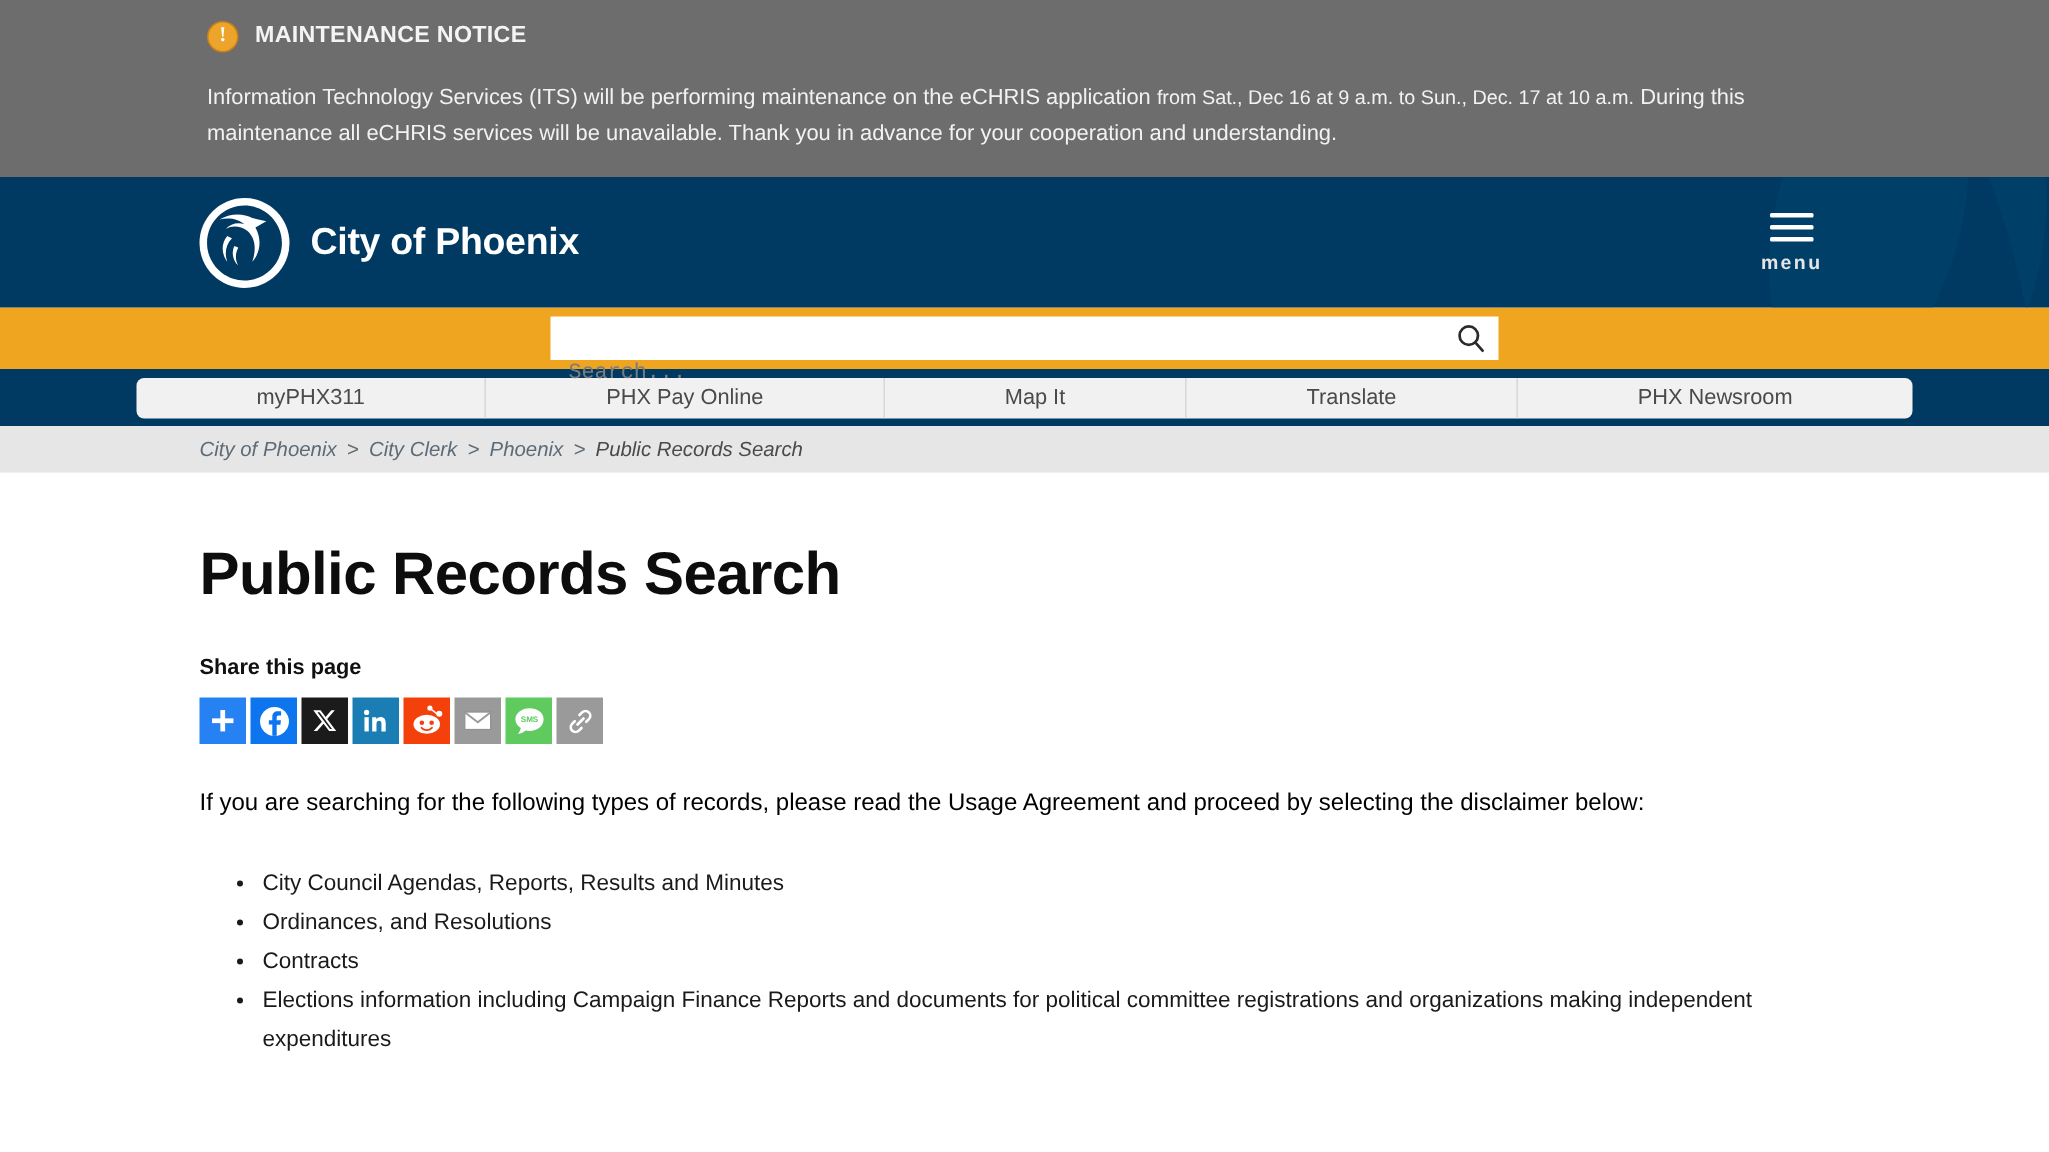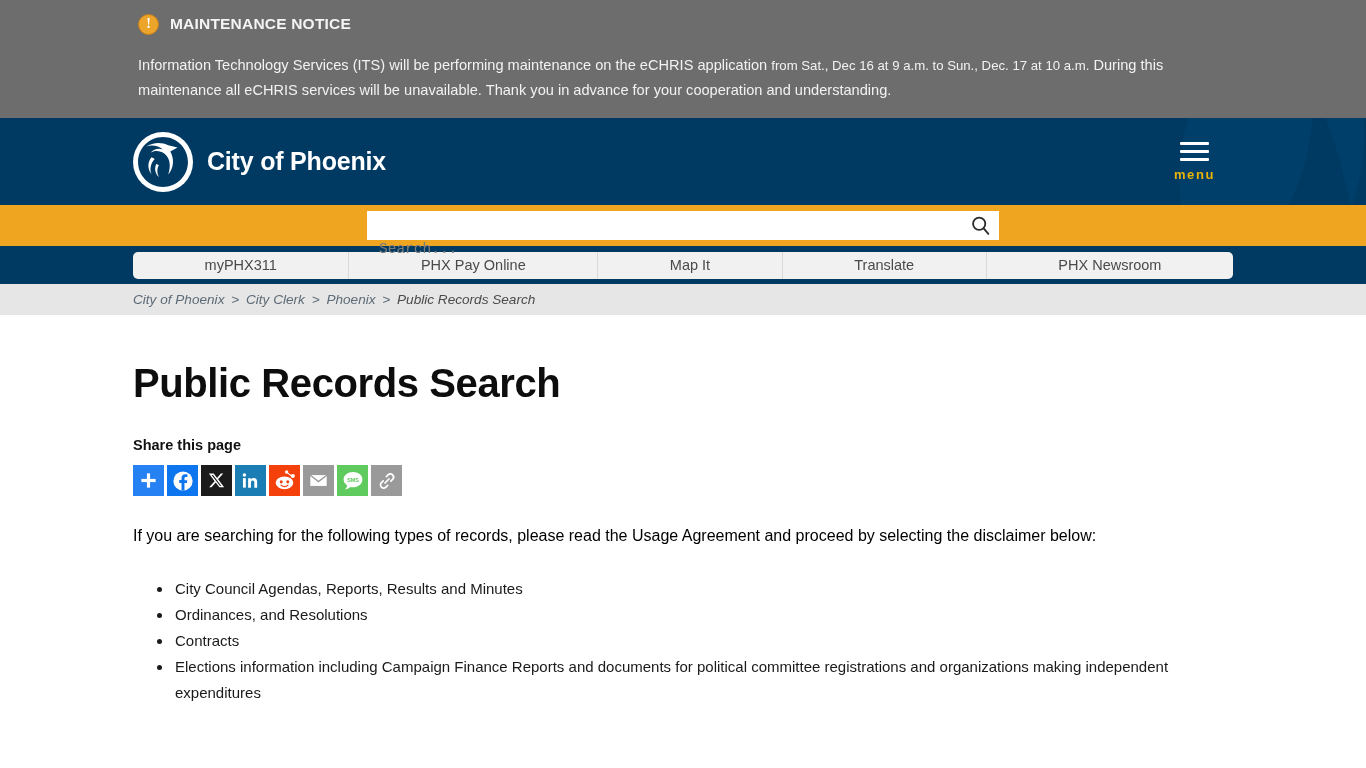--- a/index.html
+++ b/index.html
@@ -80,21 +80,21 @@
     display: flex; flex-direction: column; align-items: center;
     cursor: pointer; background: none; border: 0; padding: 0;
   }
   .menu-btn .bars { display: block; }
   .menu-btn .bar {
     display: block; width: 29px; height: 3px; background: #ffffff;
     margin-bottom: 5px; border-radius: 1px;
   }
   .menu-btn .bar:last-child { margin-bottom: 0; }
   .menu-label {
-    margin-top: 6px; color: #eab308; font-size: 13px;
+    margin-top: 6px; color: #e5e5e5; font-size: 13px;
     font-weight: bold; letter-spacing: 1.6px;
   }
 
   
   .search-strip {
     background: #efa51f;
     height: 41px;
     display: flex; align-items: center; justify-content: center;
   }
   .search-wrap {
@@ -118,21 +118,21 @@
     width: 26px; height: 26px; display: flex; align-items: center; justify-content: center;
   }
 
   
   .quicknav-bar {
     background: #003a63;
     height: 38px;
     display: flex; align-items: center;
   }
   .quicknav {
-    width: 1100px; margin: 0 auto;
+    width: 1184px; margin: 0 auto;
     display: flex;
     background: #f1f1f1;
     border-radius: 5px;
     overflow: hidden;
     height: 27px;
   }
   .quicknav a {
     flex: 1 1 auto;
     display: flex; align-items: center; justify-content: center;
     font-size: 14.5px; color: #4a4a4a; text-decoration: none;

